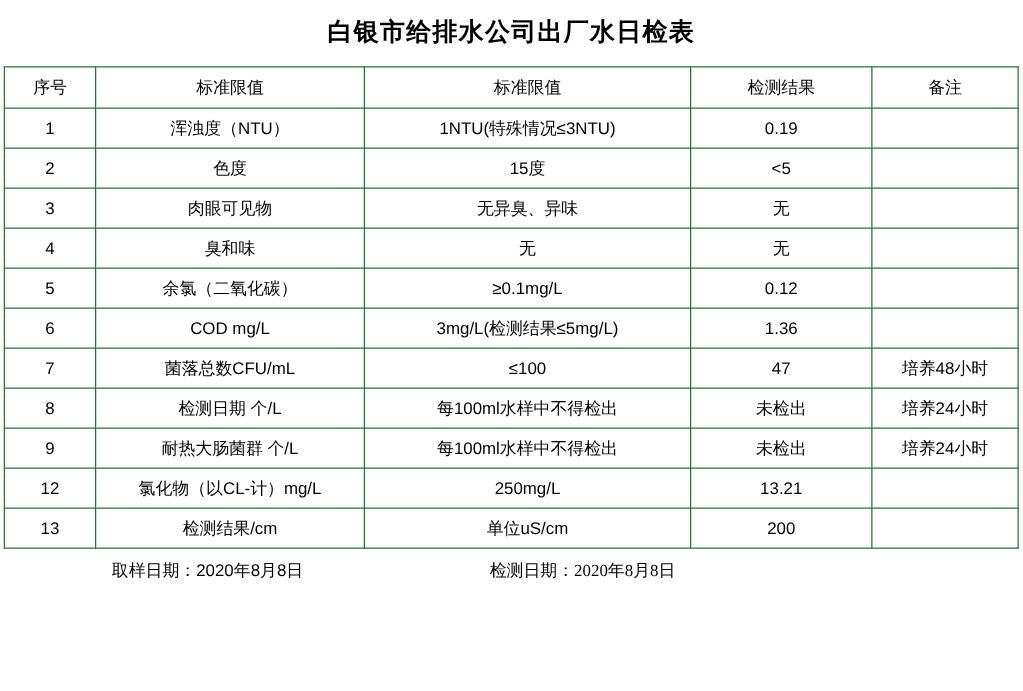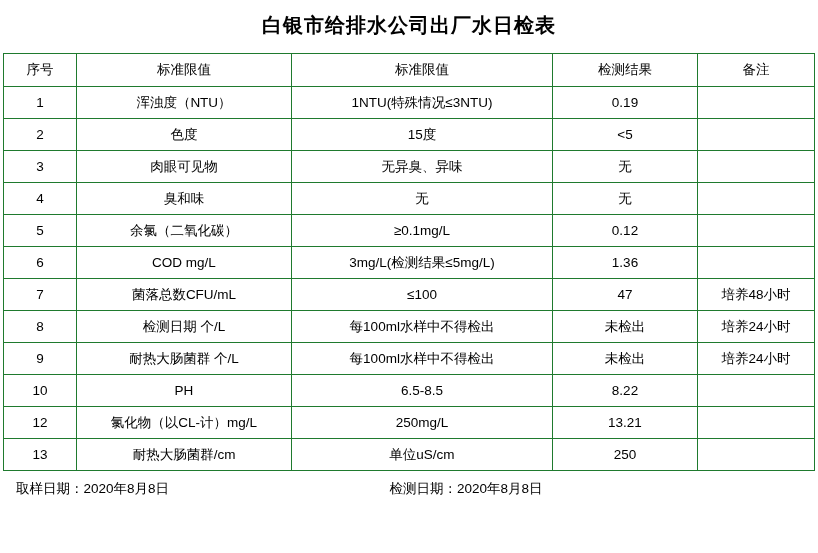--- a/index.html
+++ b/index.html
@@ -58,22 +58,22 @@
     width: 786px;
     margin: 0 auto;
     display: flex;
     align-items: center;
     height: 36px;
     font-size: 13.5px;
   }
   .footer-cell {
     display: block;
   }
-  .f1 { width: 300px; }
-  .f2 { width: 300px; text-align: center; }
+  .f1 { width: 300px; text-align: center; }
+  .f2 { width: 300px; text-align: center; font-family: Liberation Serif, serif; }
   .f3 { width: 186px; text-align: center; }
   .nowrap { white-space: nowrap; }
 </style>
 </head>
 <body>
 
 <div class="page">
 
   <div class="doc-title">白银市给排水公司出厂水日检表</div>
 
@@ -145,38 +145,31 @@
         <td>培养24小时</td>
       </tr>
       <tr>
         <td>9</td>
         <td>耐热大肠菌群 个/L</td>
         <td>每100ml水样中不得检出</td>
         <td>未检出</td>
         <td>培养24小时</td>
       </tr>
       <tr>
-        <td>10</td>
-        <td>PH</td>
-        <td>6.5-8.5</td>
-        <td>8.22</td>
-        <td></td>
-      </tr>
-      <tr>
         <td>12</td>
         <td>氯化物（以CL-计）mg/L</td>
         <td>250mg/L</td>
         <td>13.21</td>
         <td></td>
       </tr>
       <tr>
         <td>13</td>
-        <td>耐热大肠菌群/cm</td>
+        <td>检测结果/cm</td>
         <td>单位uS/cm</td>
-        <td>250</td>
+        <td>200</td>
         <td></td>
       </tr>
     </tbody>
   </table>
 
   <div class="footer-wrap">
     <span class="footer-cell f1 nowrap">取样日期：2020年8月8日</span>
     <span class="footer-cell f2 nowrap">检测日期：2020年8月8日</span>
   </div>
 

